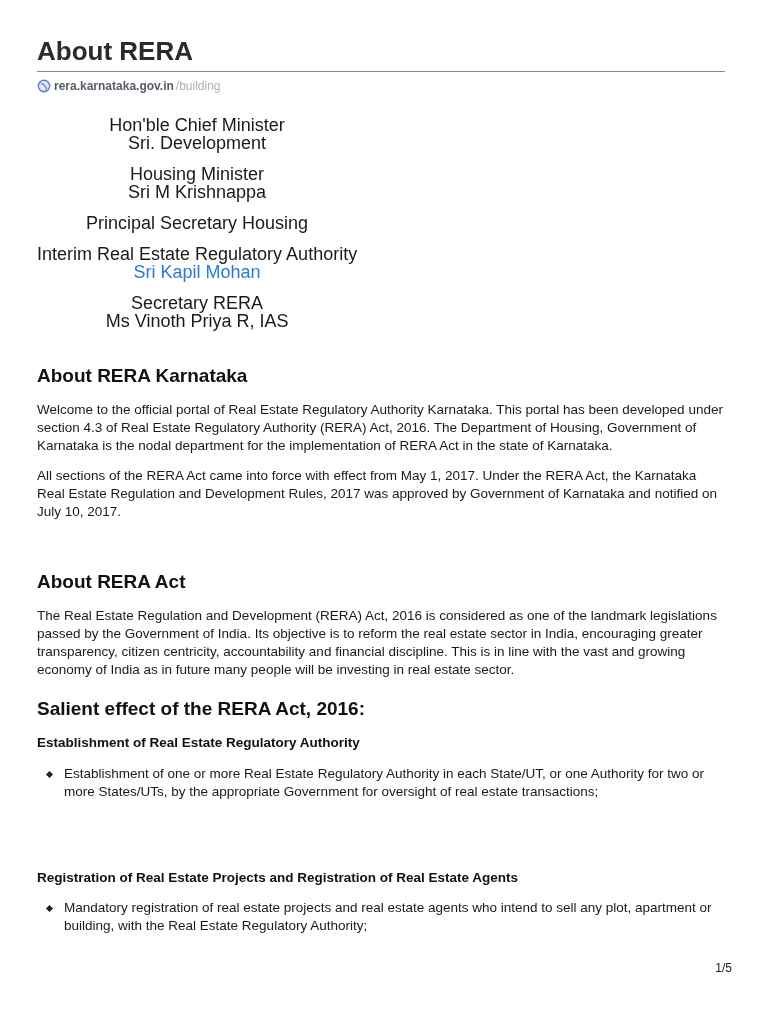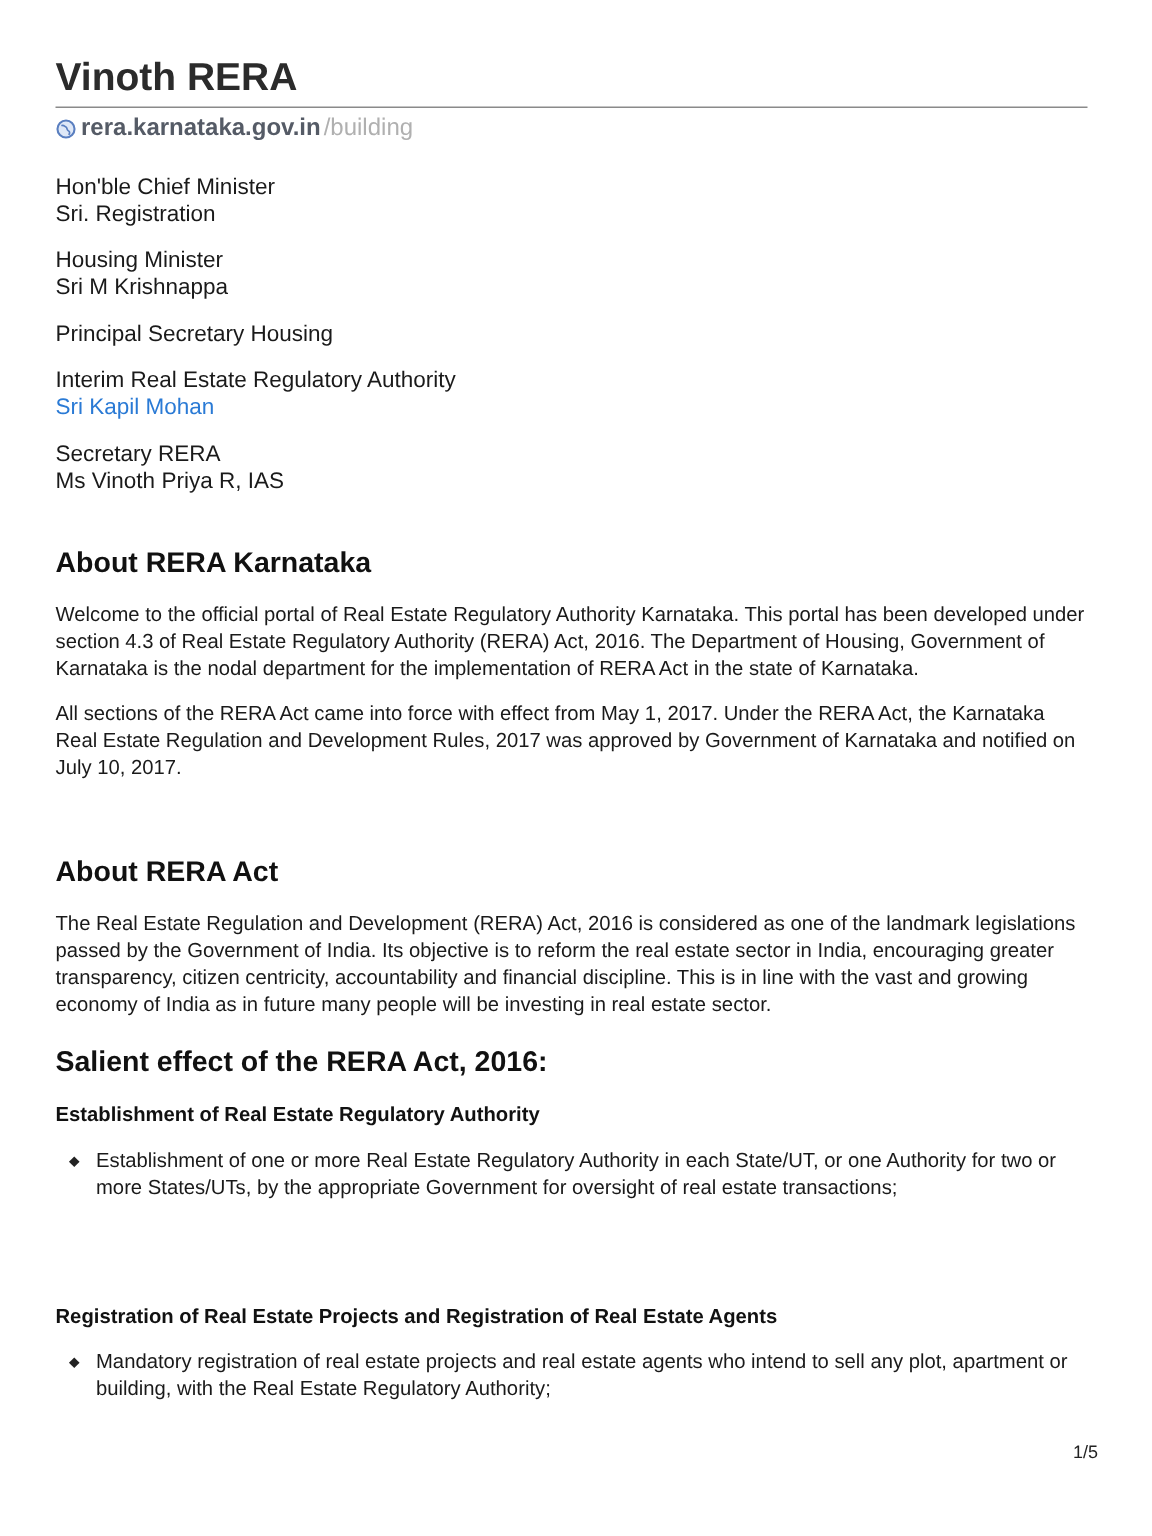--- a/index.html
+++ b/index.html
@@ -1,57 +1,57 @@
 <!DOCTYPE html>
 <html><head>
   <meta charset="utf-8">
   <style>
     * { margin: 0; padding: 0; box-sizing: border-box; }
     html, body { width: 768px; height: 1024px; background: #ffffff; overflow: hidden; }
     body { font-family: "Liberation Sans", sans-serif; color: #1a1a1a; position: relative; }
     .page { position: absolute; left: 37px; top: 0; width: 688px; }
     .page-title { position: absolute; top: 36px; left: 0; font-size: 26px; font-weight: bold; color: #2b2b2b; line-height: 30px; }
     .title-rule { position: absolute; top: 71px; left: 0; width: 688px; height: 0; border-top: 1.5px solid #8a8a8a; }
-    .source { position: absolute; top: 78px; left: 0; font-size: 16px; line-height: 16px; display: flex; align-items: center; }
+    .source { position: absolute; top: 78px; left: 0; font-size: 12px; line-height: 16px; display: flex; align-items: center; }
     .globe { width: 14px; height: 14px; margin-right: 3px; display: inline-block; }
     .domain { font-weight: bold; color: #555b66; }
     .path { color: #b0b0b0; margin-left: 2px; }
     .officials { position: absolute; top: 116px; left: 0; }
-    .official { font-size: 15px; line-height: 18px; margin-bottom: 13px; color: #1a1a1a; }
+    .official { font-size: 18px; line-height: 18px; margin-bottom: 13px; color: #1a1a1a; text-align: center; }
     .official .name-link { color: #2a7ad5; }
     h2 { font-size: 19px; font-weight: bold; color: #111; line-height: 22px; position: absolute; left: 0; }
     p, li { font-size: 13.5px; line-height: 18px; color: #1a1a1a; }
     .block { position: absolute; left: 0; width: 688px; }
     .block p { margin-bottom: 12px; }
     h3 { font-size: 13.5px; font-weight: bold; color: #111; line-height: 18px; position: absolute; left: 0; }
     ul { list-style: none; position: absolute; left: 0; width: 688px; }
     ul li { position: relative; padding-left: 27px; margin-bottom: 8px; }
     ul li::before { content: ""; position: absolute; left: 10px; top: 7px; width: 5px; height: 5px; background: #222; transform: rotate(45deg); }
     .page-number { position: absolute; right: 36px; top: 961px; font-size: 12px; color: #222; }
   </style>
 </head>
 <body>
 
 <div class="page">
-  <h1 class="page-title">Vinoth RERA</h1>
+  <h1 class="page-title">About RERA</h1>
   <div class="title-rule"></div>
 
   <div class="source">
     <svg class="globe" viewBox="0 0 16 16">
       <circle cx="8" cy="8" r="6.5" fill="#dfe8f7" stroke="#5a7fc0" stroke-width="1.6"></circle>
       <path d="M4.5 5.5 C6 4.5 7 6 8 6.5 C9 7 8.5 9 10 9.5 C11 10 11 11.5 10 12.5" fill="none" stroke="#5a7fc0" stroke-width="1.3"></path>
     </svg>
     <span class="domain">rera.karnataka.gov.in</span>
     <span class="path">/building</span>
   </div>
 
   <div class="officials">
     <div class="official">
       <div>Hon'ble Chief Minister</div>
-      <div>Sri. Registration</div>
+      <div>Sri. Development</div>
     </div>
     <div class="official">
       <div>Housing Minister</div>
       <div>Sri M Krishnappa</div>
     </div>
     <div class="official">
       <div>Principal Secretary Housing</div>
     </div>
     <div class="official">
       <div>Interim Real Estate Regulatory Authority</div>

